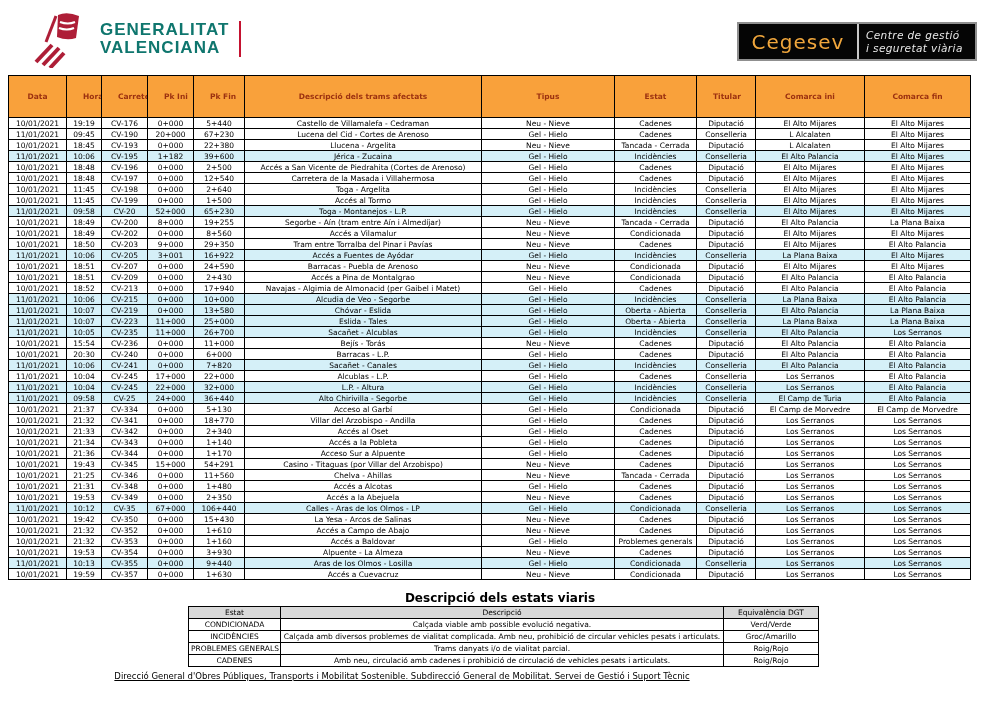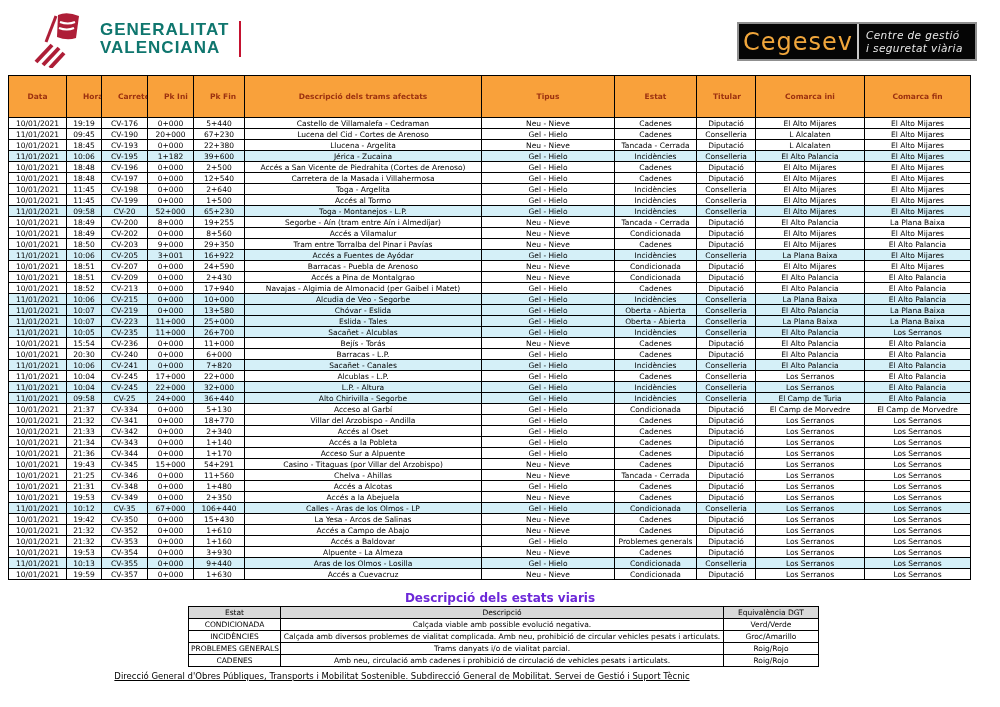--- a/index.html
+++ b/index.html
@@ -9,38 +9,38 @@
   
   .gva-logo { position:absolute; left:34px; top:8px; display:flex; align-items:flex-start; }
   .gva-emblem { margin-top:4px; }
   .gva-name { color:#0f766e; font-weight:bold; font-size:17px; letter-spacing:1px; line-height:1.08;
               margin-left:8px; margin-top:13px; font-family:"Liberation Sans", sans-serif; }
   .gva-divider { width:2px; height:36px; background:#c41230; margin:13px 9px 0 10px; }
   .gva-dept { color:#c41230; font-weight:bold; font-size:7.5px; line-height:1.4; margin-top:14px; }
 
   .cegesev { position:absolute; left:737px; top:22px; width:240px; height:39px; background:#050505;
              border:2px solid #8f8f8f; display:flex; }
-  .ceg-brand { width:118px; color:#f0a63c; font-size:24px; letter-spacing:1px;
+  .ceg-brand { width:118px; color:#f0a63c; font-size:20px; letter-spacing:1px;
                display:flex; align-items:center; justify-content:center; }
   .ceg-divider { width:2px; background:#c9c9c9; }
   .ceg-tagline { flex:1; color:#e8e8e8; font-style:italic; font-size:10.5px; line-height:1.2;
                  display:flex; flex-direction:column; justify-content:center; padding-left:7px; letter-spacing:0.4px; }
 
   
   table.roads { position:absolute; left:8px; top:75px; width:962px; border-collapse:collapse;
                 table-layout:fixed; font-size:7.5px; }
   table.roads th { background:#f9a13b; color:#9c3110; font-weight:bold; height:11px;
                    border:1px solid #000; padding:16px; font-size:7.5px; overflow:hidden; white-space:nowrap; }
   table.roads td { border:1px solid #000; height:11px; padding:0 1px; text-align:center; color:#000;
                    overflow:hidden; white-space:nowrap; background:#fff; }
   table.roads tr.hl td { background:#d5f0f8; }
 
   
   .legend-title { position:absolute; top:591px; left:0; width:1000px; text-align:center;
-                  font-weight:bold; font-size:12px; color:#6d28d9; }
+                  font-weight:bold; font-size:12px; color:#000000; }
   table.legend { position:absolute; left:188px; top:606px; width:630px; border-collapse:collapse;
                  table-layout:fixed; font-size:7.5px; }
   table.legend th { background:#d9d9d9; border:1px solid #000; font-weight:normal; height:12px; padding:0 2px;
                     overflow:hidden; white-space:nowrap; }
   table.legend td { border:1px solid #000; height:12px; text-align:center; padding:0 2px; background:#fff;
                     overflow:hidden; white-space:nowrap; }
 
   .footer { position:absolute; top:671px; left:0; width:804px; text-align:center; font-size:8.5px;
             text-decoration:underline; color:#000; z-index:5; }
 </style>

